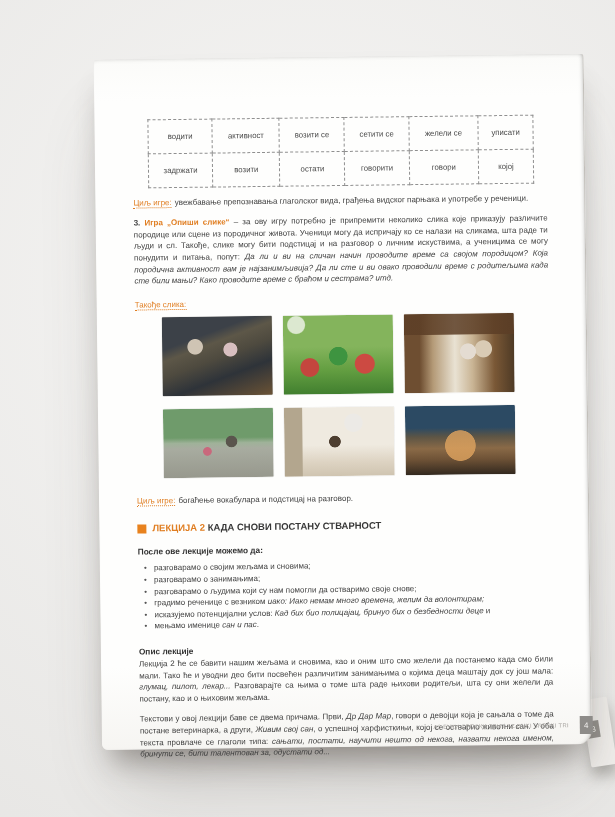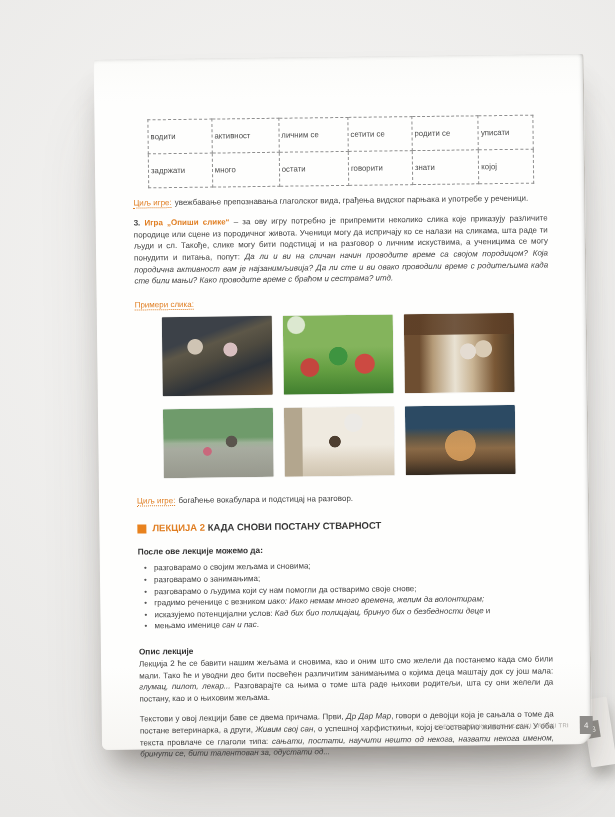--- a/index.html
+++ b/index.html
@@ -17,21 +17,21 @@
   .page{position:absolute;left:97px;top:57px;width:489px;height:690px;z-index:2;
         background:linear-gradient(180deg,#fbfbf9 0,#fefefd 6%,#fefefd 88%,#f6f5f2 100%);
         transform:rotate(-0.7deg);transform-origin:50% 40%;
         border-radius:3px 3px 14px 6px;
         border-right:1px solid #c2bfba;
         box-shadow:0 22px 28px -10px rgba(80,74,66,.45), 0 48px 75px -25px rgba(80,74,66,.3),
                    inset -3px 0 4px -3px rgba(0,0,0,.25), inset 0 3px 4px -3px rgba(0,0,0,.12);}
   .page-inner{padding:58px 37px 0 38px;color:#3f3f3f;}
   
   .cut-table{border-collapse:collapse;width:386px;margin:2px 0 0 15px;}
-  .cut-table td{border:1.5px dashed #8f8f8f;font-size:7.8px;color:#4c4c4c;
+  .cut-table td{border:1.5px dashed #8f8f8f;text-align:center;font-size:7.8px;color:#4c4c4c;
         height:33px;padding:0 2px;}
   
   .goal{margin:9px 0 0 0;font-size:8px;line-height:1.4;}
   .goal-label{color:#e07e22;border-bottom:1px dotted #e07e22;margin-right:3px;}
   
   .para{margin:9px 0 0 0;font-size:8px;line-height:1.45;text-align:justify;}
   .b{font-weight:bold;}
   .accent{color:#e07e22;}
   .it{font-style:italic;}
   .examples{margin-top:12px;}
@@ -94,41 +94,41 @@
   </div>
 
   <div class="page">
     <div class="page-inner">
 
       <table class="cut-table">
         <tbody>
             <tr>
           <td>водити</td>
           <td>активност</td>
-          <td>личним се</td>
+          <td>возити се</td>
           <td>сетити се</td>
-          <td>родити се</td>
+          <td>желели се</td>
           <td>уписати</td>
         </tr>
         <tr>
           <td>задржати</td>
-          <td>много</td>
+          <td>возити</td>
           <td>остати</td>
           <td>говорити</td>
-          <td>знати</td>
+          <td>говори</td>
           <td>којој</td>
         </tr>
       </tbody>
         </table>
 
       <p class="goal"><span class="goal-label">Циљ игре:</span><span>увежбавање препознавања глаголског вида, грађења видског парњака и употребе у реченици.</span></p>
 
       <p class="para"><span class="b">3. </span><span class="b accent">Игра „Опиши слике“</span><span> – за ову игру потребно је припремити неколико слика које приказују различите породице или сцене из породичног живота. Ученици могу да испричају ко се налази на сликама, шта раде ти људи и сл. Такође, слике могу бити подстицај и на разговор о личним искуствима, а ученицима се могу понудити и питања, попут: </span><span class="it">Да ли и ви на сличан начин проводите време са својом породицом? Која породична активност вам је најзанимљивија? Да ли сте и ви овако проводили време с родитељима када сте били мањи? Како проводите време с браћом и сестрама? итд.</span></p>
 
-      <p class="goal examples"><span class="goal-label">Примери слика:</span></p>
+      <p class="goal examples"><span class="goal-label">Такође слика:</span></p>
 
       <div class="photo-grid">
         <div class="photo ph1"></div>
         <div class="photo ph2"></div>
         <div class="photo ph3"></div>
         <div class="photo ph4"></div>
         <div class="photo ph5"></div>
         <div class="photo ph6"></div>
       </div>
 

